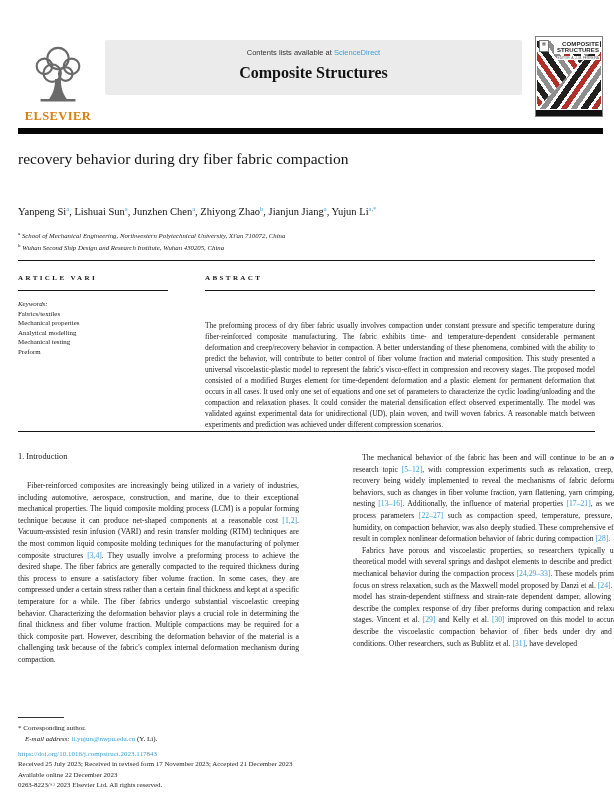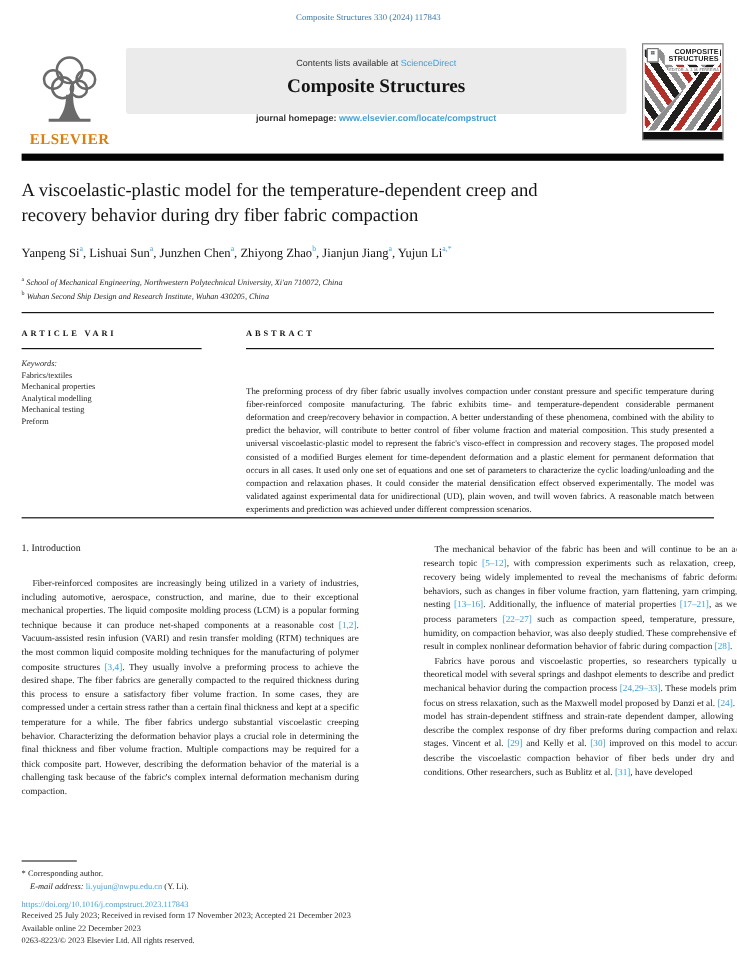--- a/index.html
+++ b/index.html
@@ -67,21 +67,20 @@
   .fn .email-line{padding-left:7px;}
   .fn .it{font-style:italic;}
   .doi{left:18px;top:750px;font-size:7px;color:#42a0d6;}
   .meta{left:18px;font-size:6.9px;color:#1f1f1f;}
 </style>
 </head>
 <body>
 
 <div class="page">
 
-  <div class="abs masthead">Composite Structures 330 (2024) 117843</div>
 
   <div class="abs logo-block">
     <span>
       <svg width="62" height="64" viewBox="0 0 64 66">
         <g fill="none" stroke="#6a6a6a" stroke-width="2.2">
           <circle cx="32" cy="15" r="11"></circle>
           <circle cx="18" cy="23" r="8"></circle>
           <circle cx="46" cy="23" r="8"></circle>
           <circle cx="26" cy="30" r="9"></circle>
           <circle cx="40" cy="31" r="7"></circle>
@@ -91,43 +90,39 @@
       </svg>
     </span>
     <div class="elsevier-word">ELSEVIER</div>
   </div>
 
   <div class="abs banner">
     <div class="banner-line1">
       <span>Contents lists available at </span><span class="link">ScienceDirect</span>
     </div>
     <div class="banner-title">Composite Structures</div>
-    <div class="banner-homepage">
-      <span>journal homepage: </span><span class="link">www.elsevier.com/locate/compstruct</span>
-    </div>
   </div>
 
   <div class="abs cover">
     <div class="cover-art">
       <div class="cover-art-a"></div>
       <div class="cover-art-b"></div>
     </div>
     <div class="cover-minilogo">▦</div>
     <div class="cover-title">
       <div>COMPOSITE</div>
       <div>STRUCTURES</div>
     </div>
     <div class="cover-editor">EDITOR: A. J. M. FERREIRA</div>
     <div class="cover-bottombar"></div>
   </div>
 
   <div class="abs black-bar"></div>
 
   <div class="abs title">
-    <div>A viscoelastic-plastic model for the temperature-dependent creep and</div>
     <div>recovery behavior during dry fiber fabric compaction</div>
   </div>
 
   <div class="abs authors">
     <span><span>Yanpeng Si</span><sup>a</sup><span>, </span></span><span><span>Lishuai Sun</span><sup>a</sup><span>, </span></span><span><span>Junzhen Chen</span><sup>a</sup><span>, </span></span><span><span>Zhiyong Zhao</span><sup>b</sup><span>, </span></span><span><span>Jianjun Jiang</span><sup>a</sup><span>, </span></span><span><span>Yujun Li</span><sup>a,*</sup><span></span></span>
   </div>
 
   <div class="abs affils">
     <div><sup>a</sup> <span>School of Mechanical Engineering, Northwestern Polytechnical University, Xi'an 710072, China</span></div>
     <div><sup>b</sup> <span>Wuhan Second Ship Design and Research Institute, Wuhan 430205, China</span></div>

